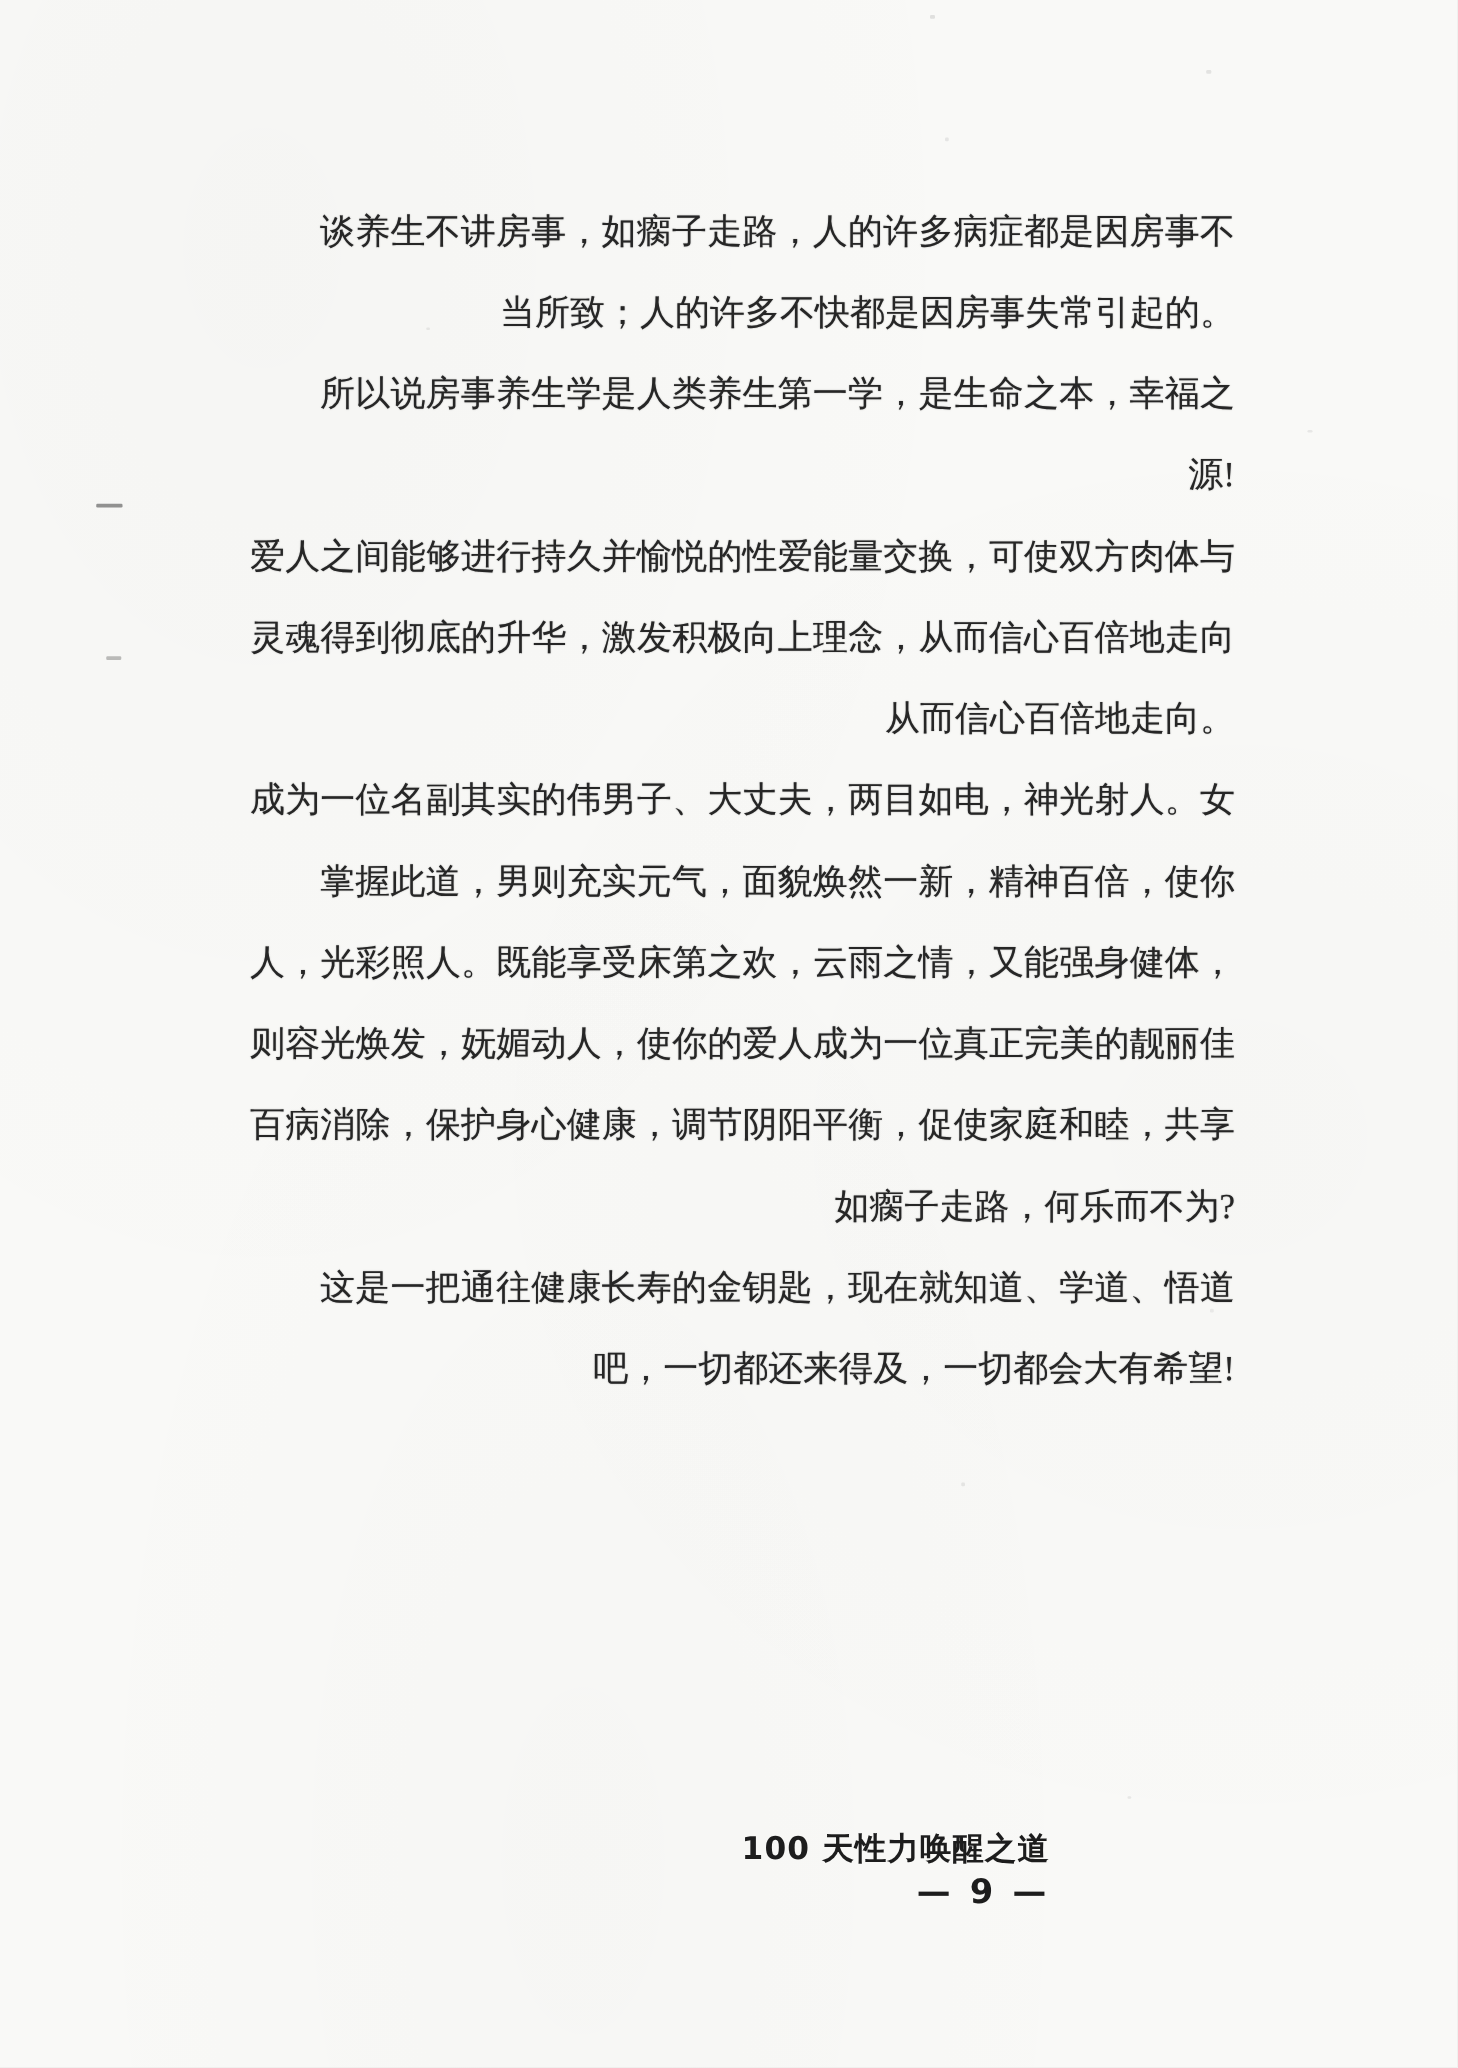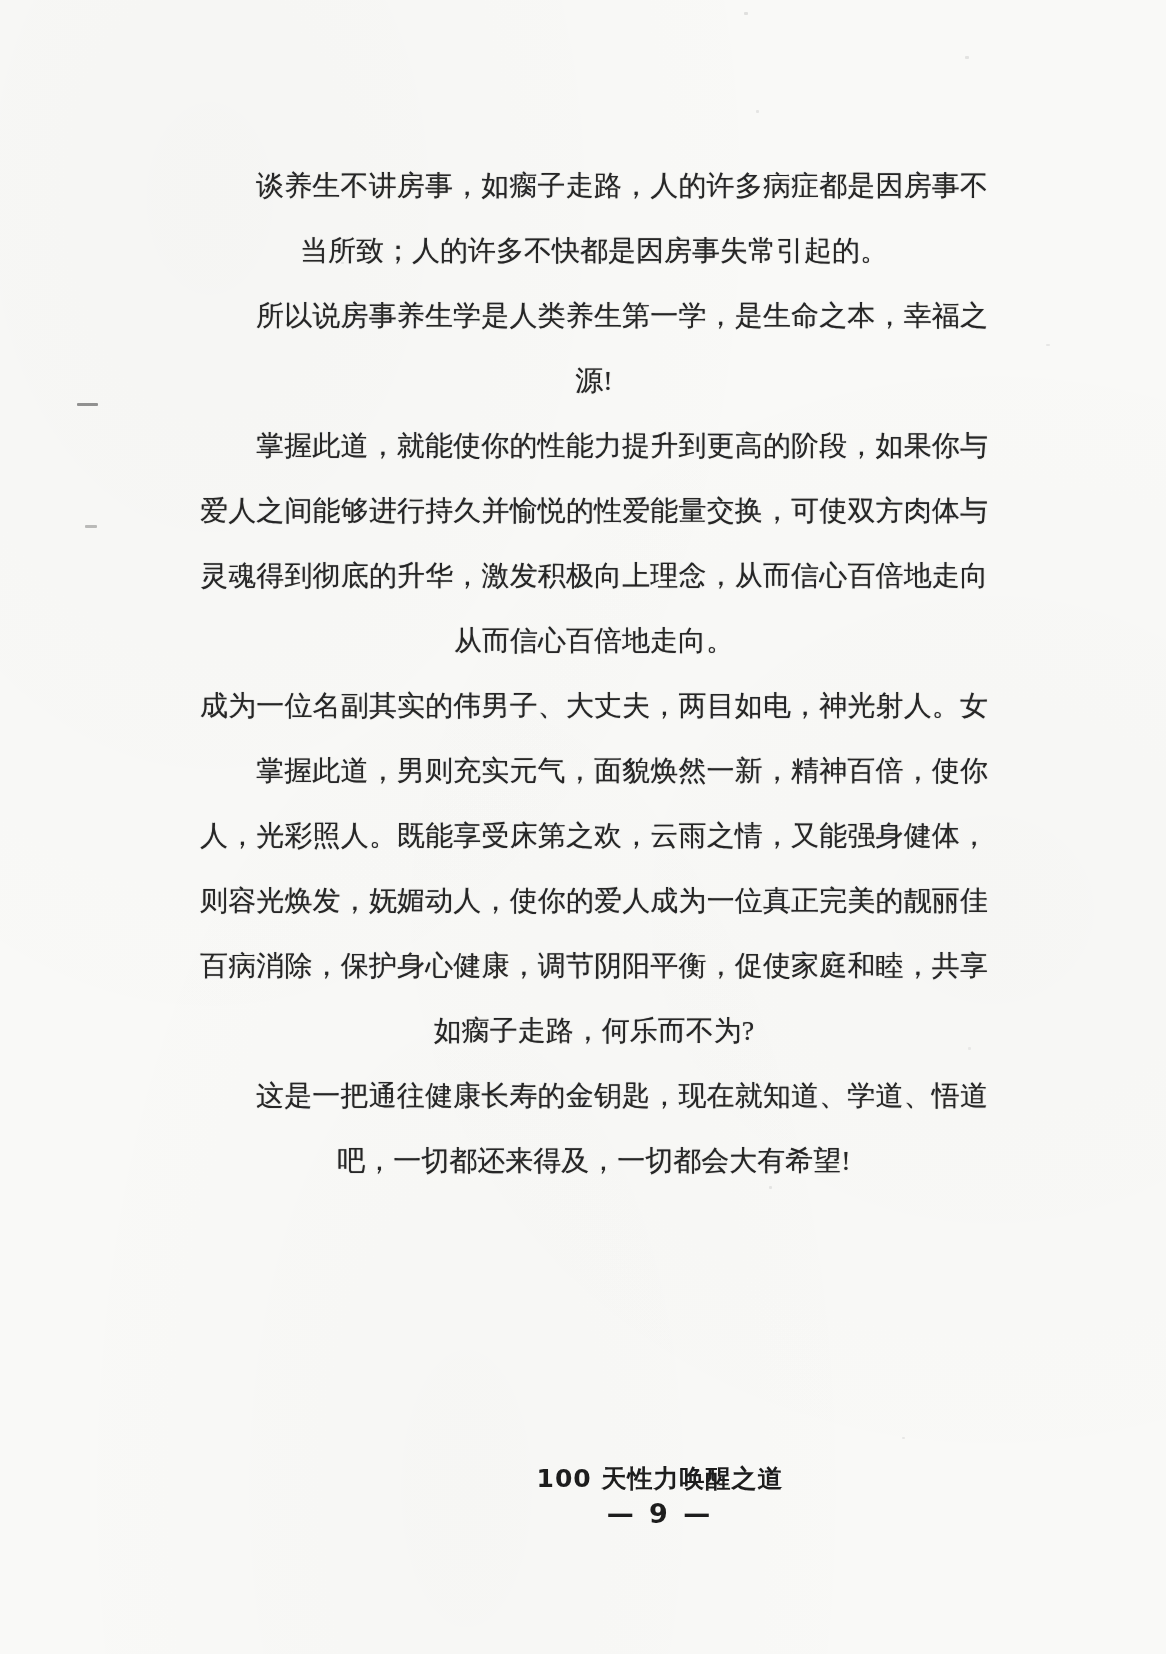--- a/index.html
+++ b/index.html
@@ -32,28 +32,28 @@
     text-shadow: 0 0 1px rgba(45,45,45,0.55);
   }
   .para { margin: 0; }
   .line { display: block; white-space: nowrap; }
   
   .line.fill {
     white-space: normal;
     text-align: justify;
     text-align-last: justify;
   }
-  .line.end { text-align: center; }
+  .line.end { text-align: right; }
   .line.indent { text-indent: 2em; }
   
   .footer {
     position: absolute;
     left: 480px;
     width: 360px;
-    text-align: center;
+    text-align: right;
     color: #1d1d1d;
     font-family: "DejaVu Sans", "Liberation Sans", sans-serif;
     font-weight: 700;
   }
   .footer-title {
     top: 1462px;
     font-size: 25px;
     letter-spacing: 1px;
   }
   .page-number {
@@ -90,21 +90,20 @@
       <span class="line end">当所致；人的许多不快都是因房事失常引起的。</span>
     </div>
 
     <div class="para">
       <span class="line indent fill">所以说房事养生学是人类养生第一学，是生命之本，幸福之</span>
       <span class="line end">源!</span>
     </div>
 
 
     <div class="para">
-      <span class="line indent fill">掌握此道，就能使你的性能力提升到更高的阶段，如果你与</span>
       <span class="line fill">爱人之间能够进行持久并愉悦的性爱能量交换，可使双方肉体与</span>
       <span class="line fill">灵魂得到彻底的升华，激发积极向上理念，从而信心百倍地走向</span>
       <span class="line end">从而信心百倍地走向。</span>
     </div>
 
     <div class="para">
       <span class="line fill">成为一位名副其实的伟男子、大丈夫，两目如电，神光射人。女</span>
       <span class="line indent fill">掌握此道，男则充实元气，面貌焕然一新，精神百倍，使你</span>
       <span class="line fill">人，光彩照人。既能享受床第之欢，云雨之情，又能强身健体，</span>
       <span class="line fill">则容光焕发，妩媚动人，使你的爱人成为一位真正完美的靓丽佳</span>

